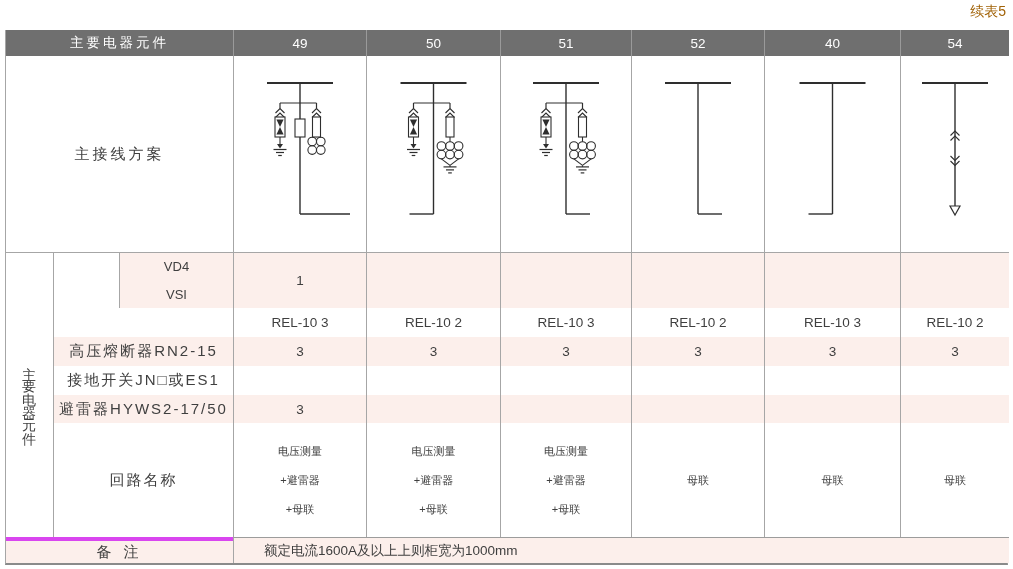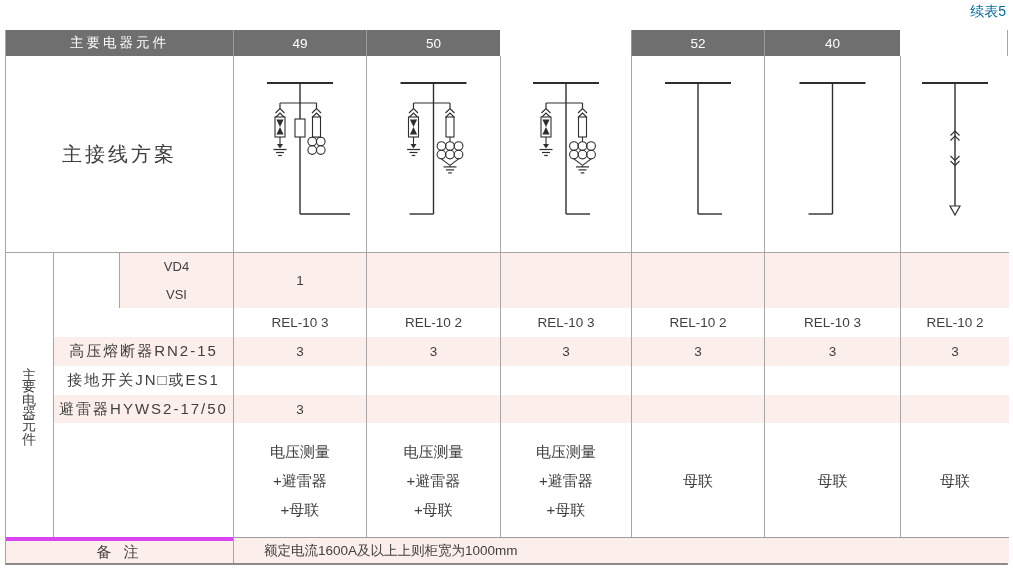--- a/index.html
+++ b/index.html
@@ -7,66 +7,68 @@
     --pink:#fcefeb; --white:#ffffff;
     --border:#a6a6a6; --border-dark:#8a8a8a;
     --text:#3f3f3f; --stroke:#2e2e2e;
   }
   *{box-sizing:border-box;margin:0;padding:0}
   html,body{background:#fff}
   body{
     width:1013px;height:569px;position:relative;overflow:hidden;
     font-family:"Liberation Sans","DejaVu Sans",sans-serif;color:var(--text);
   }
-  .continuation{position:absolute;top:3px;right:7px;font-size:14px;color:#0369a1}
+  .continuation{position:absolute;top:3px;right:7px;font-size:14px;color:#a16207}
   .tbl{
     position:absolute;left:5px;top:30px;width:1003px;
     display:grid;
     grid-template-columns:48px 65px 114px 133px 134px 131px 133px 136px 109px;
     grid-template-rows:26px 197px 55px 29px 29px 29px 28px 114px 26px;
     border-left:1px solid var(--border);
     border-right:1px solid var(--border);
     border-bottom:2px solid var(--border-dark);
   }
   .cell{display:flex;align-items:center;justify-content:center;font-size:13px;overflow:hidden}
   .hdr{background:var(--header-bg);color:var(--header-text);font-size:13.5px}
   .hdr.hlabel{letter-spacing:3px}
   .hbl{border-left:1px solid #9a9a9a}
   .bl{border-left:1px solid var(--border)}
   .pink{background:var(--pink)}
   .white{background:var(--white)}
   .dcell,.dlabel{border-bottom:1px solid var(--border);background:var(--white)}
-  .dlabel{font-size:20px;letter-spacing:3px}
+  .dlabel{font-size:15px;letter-spacing:3px}
   .rlabel{font-size:15px;letter-spacing:2px;white-space:nowrap}
   .vlabel{
     border-right:1px solid var(--border);background:var(--white);
     writing-mode:vertical-lr;text-orientation:upright;
     font-size:14px;letter-spacing:13px;
   }
   .bmodel{flex-direction:column;font-size:13px}
   .bmodel div{line-height:28px}
   .val{font-size:13.5px}
   .cn{flex-direction:column}
-  .cn-line{line-height:29px;font-size:15px;text-align:left}
+  .cn-line{line-height:29px;font-size:11px;text-align:left}
   .rmlabel{font-size:15px;letter-spacing:4px;border-top:4px solid #d946ef}
   .rmval{justify-content:flex-start;padding-left:30px;border-top:1px solid #9c9c9c;font-size:13.5px}
   svg{display:block}
 </style>
 </head>
 <body>
 
 <div class="continuation">续表5</div>
 
 <div class="tbl">
 
   <div class="cell hdr hlabel" style="grid-area:1/1/2/4">主要电器元件</div>
   <div class="cell hdr hbl" style="grid-area:1/4/2/5">49</div>
   <div class="cell hdr hbl" style="grid-area:1/5/2/6">50</div>
+  <div class="cell hdr hbl" style="grid-area:1/6/2/7">51</div>
   <div class="cell hdr hbl" style="grid-area:1/7/2/8">52</div>
   <div class="cell hdr hbl" style="grid-area:1/8/2/9">40</div>
+  <div class="cell hdr hbl" style="grid-area:1/9/2/10">54</div>
 
   <div class="cell dlabel" style="grid-area:2/1/3/4">主接线方案</div>
   <div class="cell dcell bl" style="grid-area:2/4/3/5">
       <svg width="132" height="196" viewBox="0 0 132 196">
         <line x1="33" y1="27" x2="99" y2="27" stroke="#2e2e2e" stroke-width="1.9"></line>
         <line x1="66" y1="27" x2="66" y2="158" stroke="#2e2e2e" stroke-width="1.4"></line>
         <line x1="66" y1="158" x2="116" y2="158" stroke="#2e2e2e" stroke-width="1.4"></line>
         <line x1="46" y1="47" x2="82.5" y2="47" stroke="#2e2e2e" stroke-width="1.2"></line>
         <line x1="46" y1="47" x2="46" y2="52.5" stroke="#2e2e2e" stroke-width="1.2"></line>
         <polyline points="41.5,57 46,52.5 50.5,57" fill="none" stroke="#2e2e2e" stroke-width="1.1"></polyline>
@@ -226,20 +228,21 @@
   <div class="cell val white bl" style="grid-area:6/9/7/10"></div>
 
   <div class="cell rlabel pink" style="grid-area:7/2/8/4">避雷器HYWS2-17/50</div>
   <div class="cell val pink bl" style="grid-area:7/4/8/5">3</div>
   <div class="cell val pink bl" style="grid-area:7/5/8/6"></div>
   <div class="cell val pink bl" style="grid-area:7/6/8/7"></div>
   <div class="cell val pink bl" style="grid-area:7/7/8/8"></div>
   <div class="cell val pink bl" style="grid-area:7/8/8/9"></div>
   <div class="cell val pink bl" style="grid-area:7/9/8/10"></div>
 
+  <div class="cell rlabel white" style="grid-area:8/2/9/4">回路名称</div>
   <div class="cell white bl cn" style="grid-area:8/4/9/5">
     <div class="cn-line">电压测量</div>
     <div class="cn-line">+避雷器</div>
     <div class="cn-line">+母联</div>
   </div>
   <div class="cell white bl cn" style="grid-area:8/5/9/6">
     <div class="cn-line">电压测量</div>
     <div class="cn-line">+避雷器</div>
     <div class="cn-line">+母联</div>
   </div>

